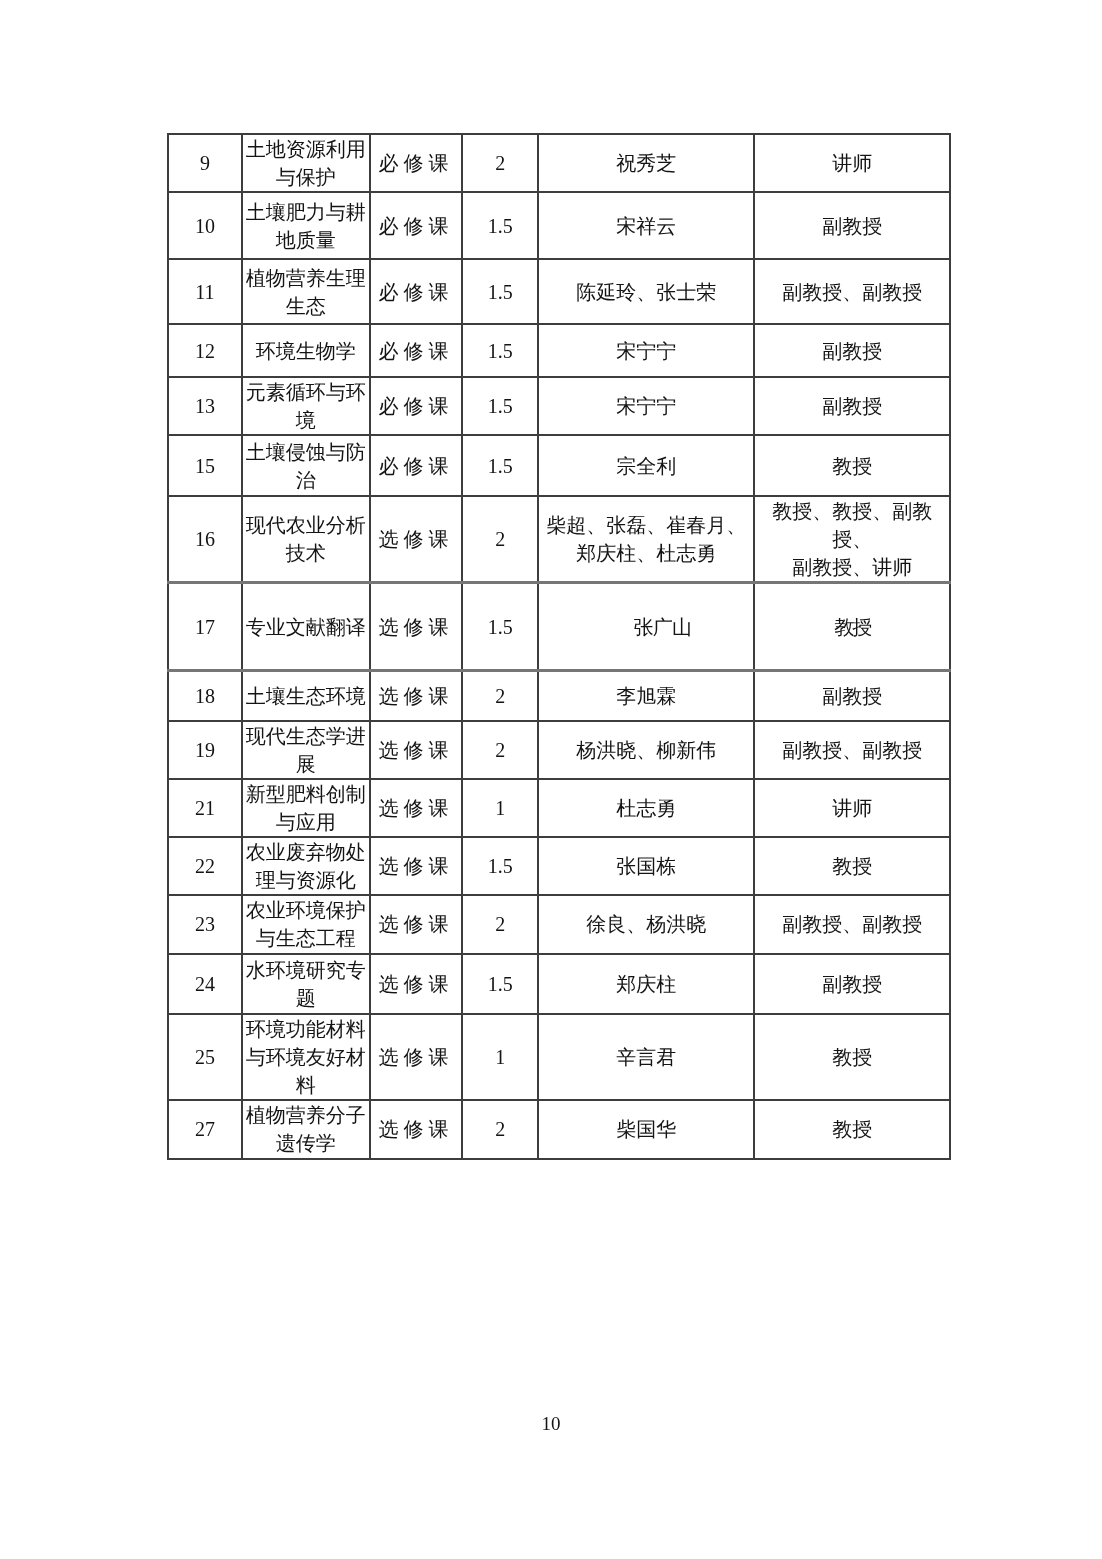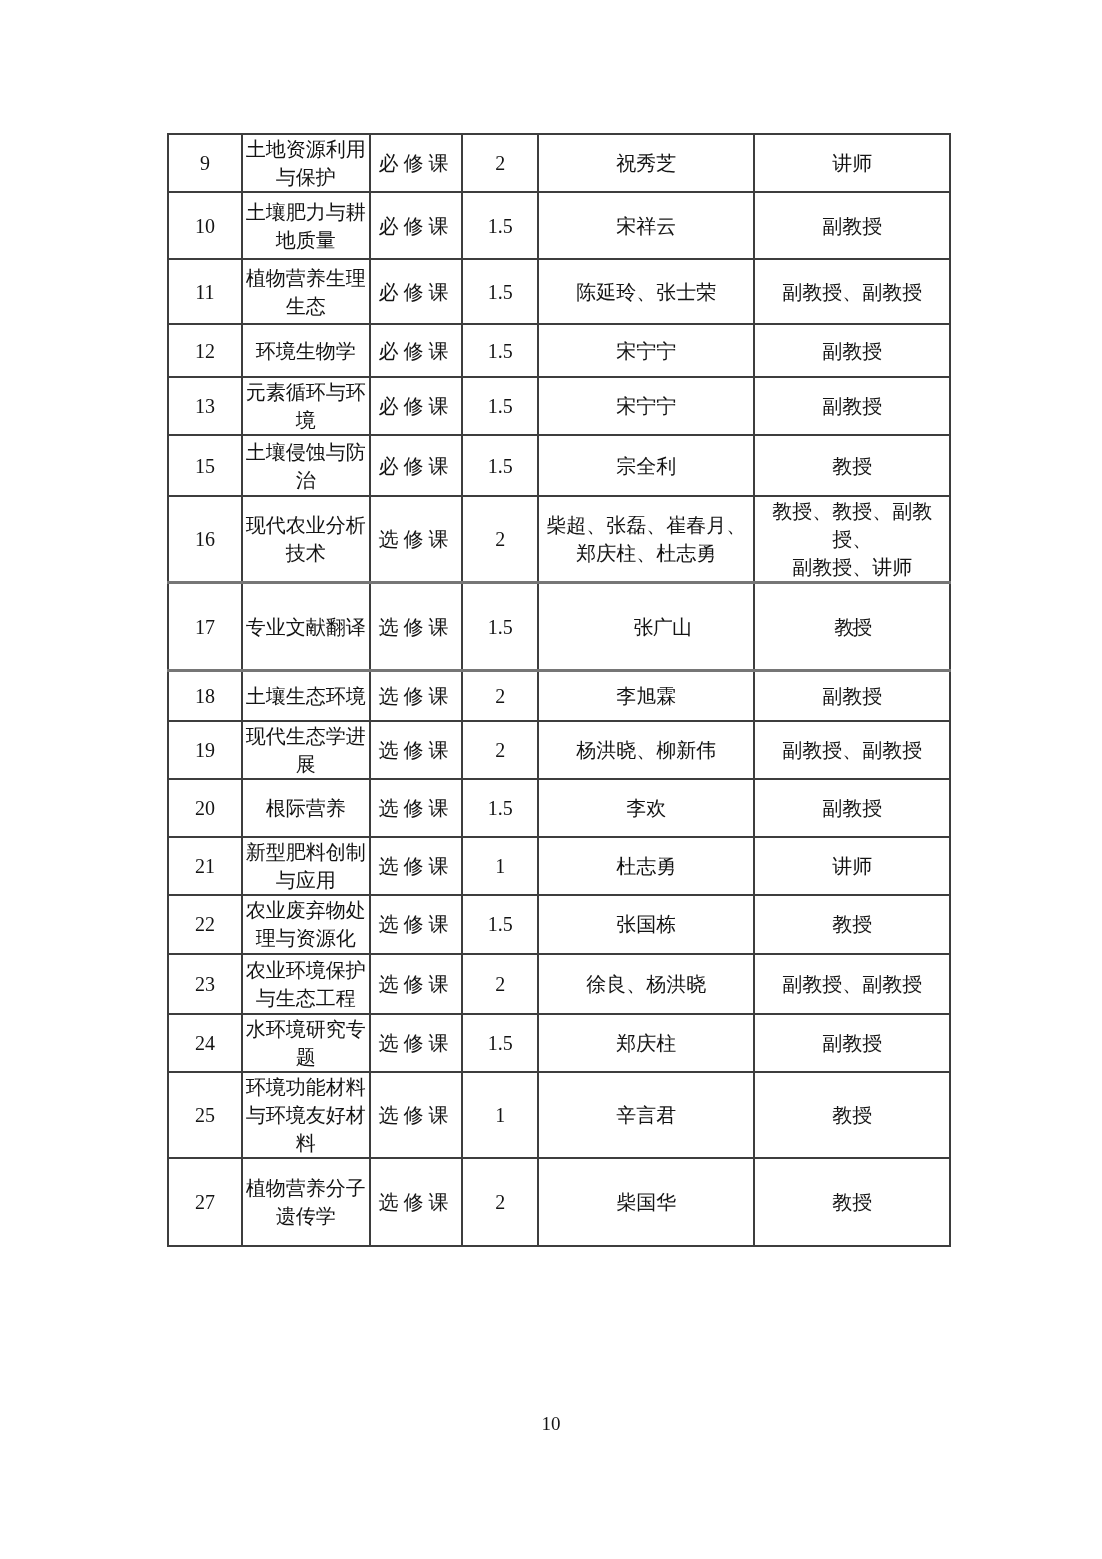--- a/index.html
+++ b/index.html
@@ -172,28 +172,20 @@
         <tr>
           <td class="col-no">19</td>
           <td class="col-course">现代生态学进
 展</td>
           <td class="col-type">选修课</td>
           <td class="col-credits">2</td>
           <td class="col-instructors">杨洪晓、柳新伟</td>
           <td class="col-titles">副教授、副教授</td>
         </tr>
         <tr>
-          <td class="col-no">20</td>
-          <td class="col-course">根际营养</td>
-          <td class="col-type">选修课</td>
-          <td class="col-credits">1.5</td>
-          <td class="col-instructors">李欢</td>
-          <td class="col-titles">副教授</td>
-        </tr>
-        <tr>
           <td class="col-no">21</td>
           <td class="col-course">新型肥料创制
 与应用</td>
           <td class="col-type">选修课</td>
           <td class="col-credits">1</td>
           <td class="col-instructors">杜志勇</td>
           <td class="col-titles">讲师</td>
         </tr>
         <tr>
           <td class="col-no">22</td>

